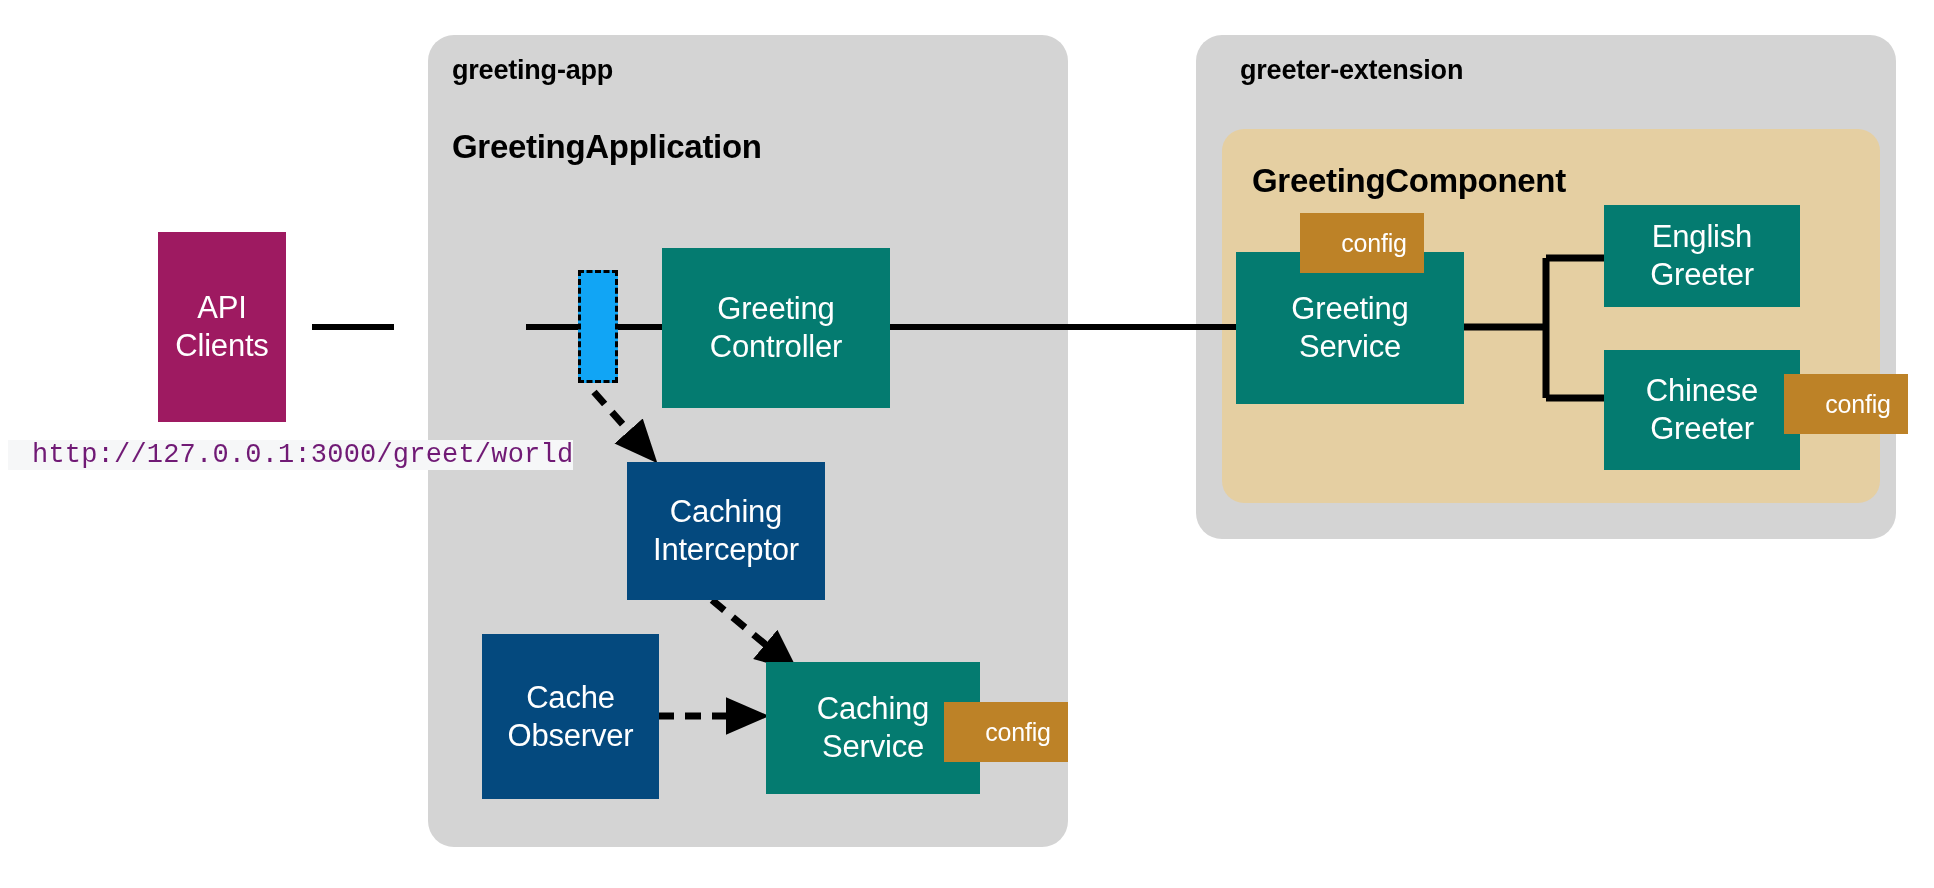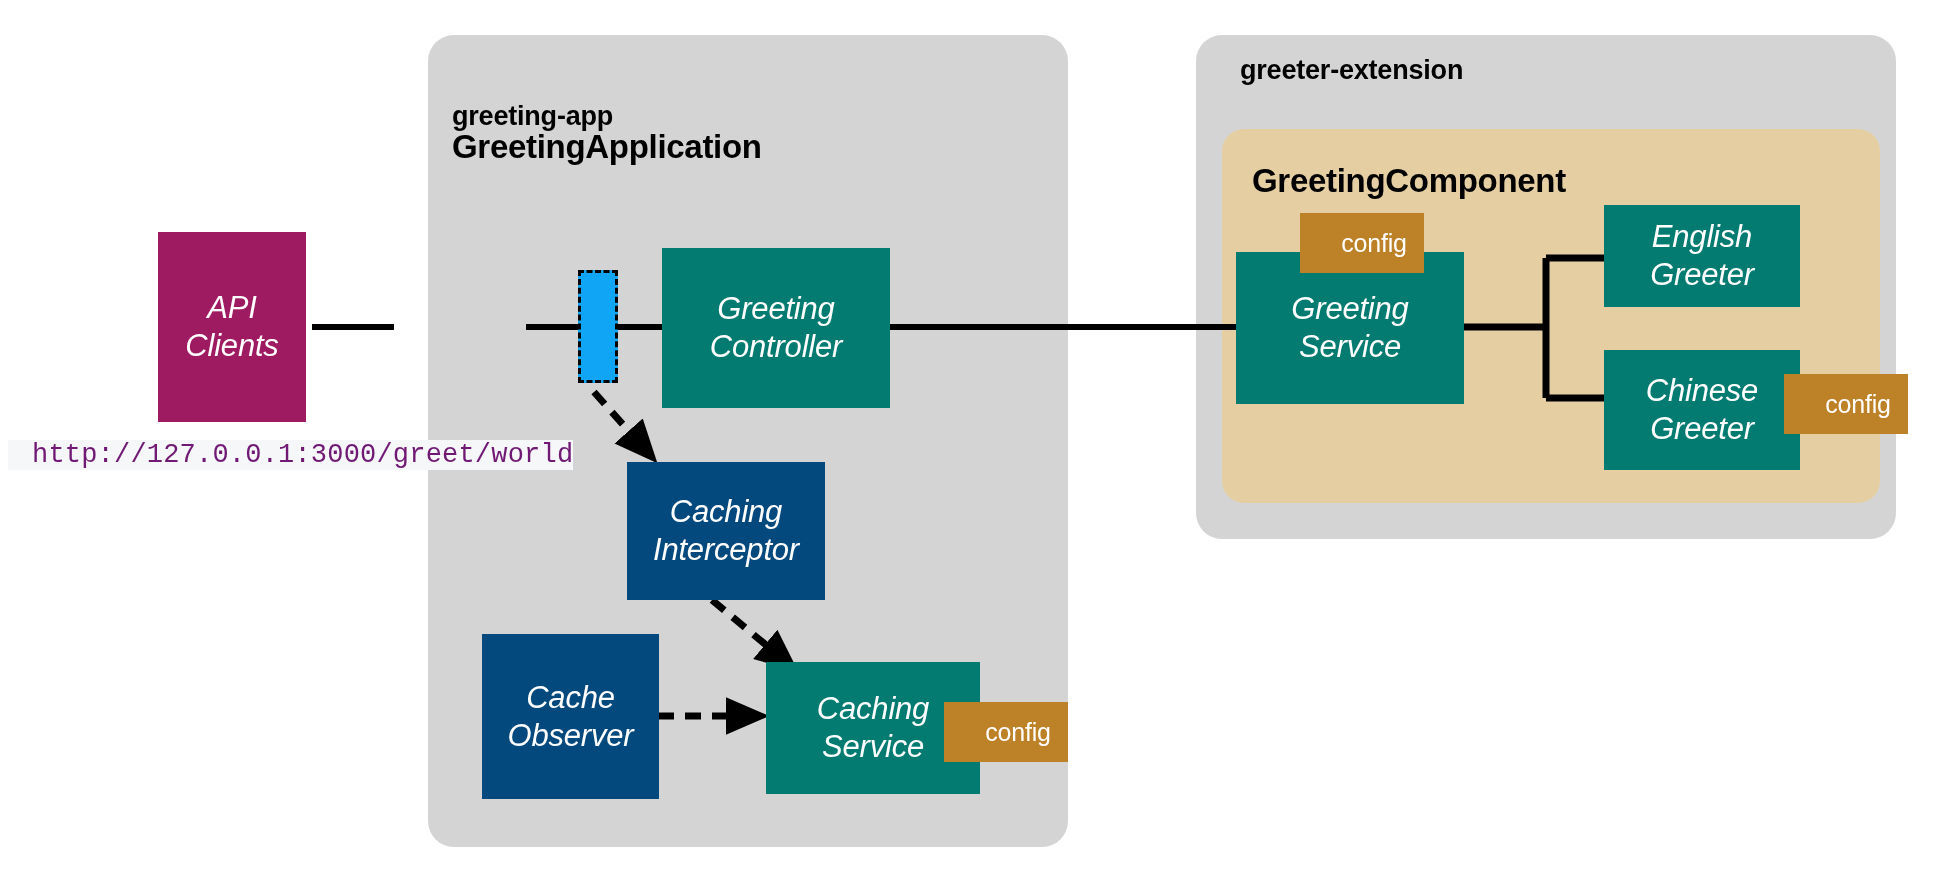--- a/index.html
+++ b/index.html
@@ -51,21 +51,20 @@
     display: flex;
     align-items: center;
     justify-content: center;
     text-align: center;
     color: #ffffff;
     font-size: 31px;
     line-height: 1.22;
     letter-spacing: -0.2px;
     box-sizing: border-box;
     padding: 2px 6px;
-    font-style: italic;
   }
   .node.magenta   { background: #9e1a61; }
   .node.blue      { background: #0a77bc; }
   .node.teal      { background: #047b70; }
   .node.navy      { background: #04497e; }
   .node.skyblue   { background: #11a5f5; border: 3px dashed #000000; }
   .badge {
     position: absolute;
     background: #bd8227;
     color: #ffffff;
@@ -101,21 +100,21 @@
 <body>
 
 <div id="canvas">
 
   <div class="pkg" style="left:428px; top:35px; width:640px; height:812px;"></div>
 
   <div class="pkg" style="left:1196px; top:35px; width:700px; height:504px;"></div>
 
   <div class="component-box" style="left:1222px; top:129px; width:658px; height:374px;"></div>
 
-  <div class="pkg-title" style="left:452px; top:55px;margin-top:46px;">greeting-app</div>
+  <div class="pkg-title" style="left:452px; top:55px;">greeting-app</div>
 
   <div class="inner-title" style="left:452px; top:128px;">GreetingApplication</div>
 
   <div class="pkg-title" style="left:1240px; top:55px;">greeter-extension</div>
 
   <div class="inner-title" style="left:1252px; top:162px;">GreetingComponent</div>
 
   <svg class="edges z-line" viewBox="0 0 1934 888" xmlns="http://www.w3.org/2000/svg">
     <defs>
       <marker id="arrow" markerWidth="7" markerHeight="7" refX="4.6" refY="3.1" orient="auto" markerUnits="strokeWidth">
@@ -134,21 +133,21 @@
     <line x1="1546" y1="258" x2="1604" y2="258" stroke="#000000" stroke-width="7"></line>
     <line x1="1546" y1="398" x2="1604" y2="398" stroke="#000000" stroke-width="7"></line>
 
     <line x1="594" y1="392" x2="650" y2="455" stroke="#000000" stroke-width="7" stroke-dasharray="16,11" marker-end="url(#arrow)"></line>
 
     <line x1="712" y1="600" x2="790" y2="665" stroke="#000000" stroke-width="7" stroke-dasharray="16,11" marker-end="url(#arrow)"></line>
 
     <line x1="658" y1="716" x2="758" y2="716" stroke="#000000" stroke-width="7" stroke-dasharray="16,11" marker-end="url(#arrow)"></line>
   </svg>
 
-  <div class="node magenta z-node" style="left:158px; top:232px; width:148px; height:190px; white-space:pre-line;">API
+  <div class="node magenta z-node" style="left:158px; top:232px; width:128px; height:190px; white-space:pre-line;">API
 Clients</div>
 
 
   <div class="node skyblue z-node" style="left:578px; top:270px; width:40px; height:113px;"></div>
 
   <div class="node teal z-node" style="left:662px; top:248px; width:228px; height:160px; white-space:pre-line;">Greeting
 Controller</div>
 
   <div class="node navy z-node" style="left:627px; top:462px; width:198px; height:138px; white-space:pre-line;">Caching
 Interceptor</div>

